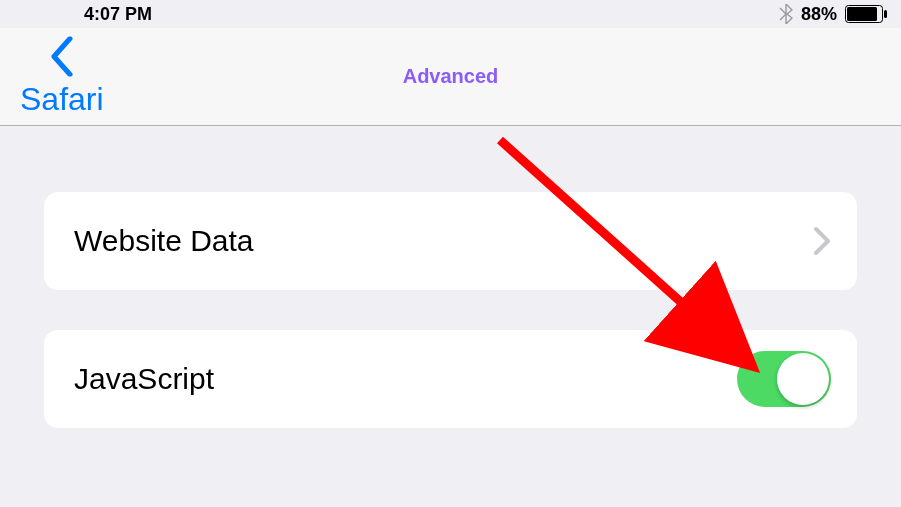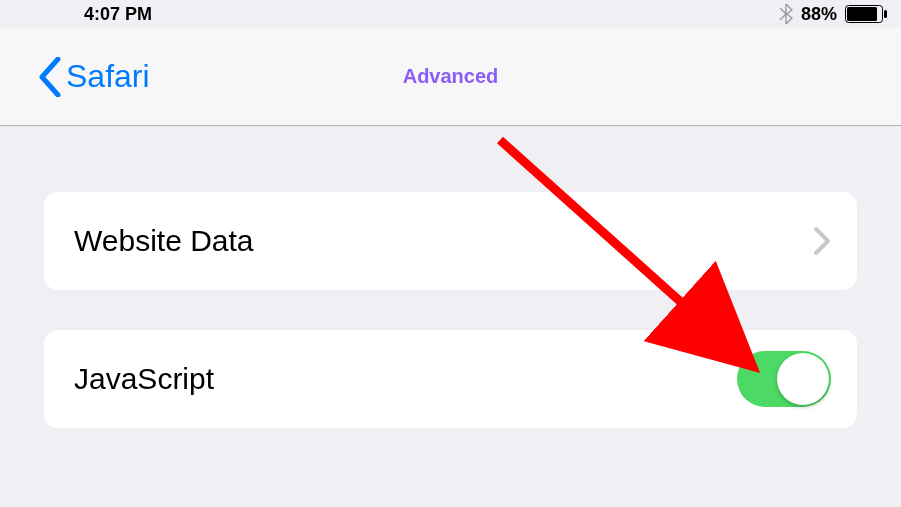--- a/index.html
+++ b/index.html
@@ -2,21 +2,21 @@
 <html><head>
   <meta charset="utf-8">
   <style>
     * { margin:0; padding:0; box-sizing:border-box; font-family:-apple-system,"Helvetica Neue",Arial,sans-serif; -webkit-font-smoothing:antialiased; }
     body { width:901px; height:507px; background:#efeff4; position:relative; overflow:hidden; }
     .status-bar { height:28px; display:flex; align-items:center; justify-content:space-between; padding:0 14px 0 84px; font-size:18px; font-weight:600; color:#000; }
     .status-right { display:flex; align-items:center; gap:8px; }
     .status-right .bt { width:14px; height:20px; opacity:.35; }
     .status-right .battery { display:inline-flex; align-items:center; gap:3px; }
     .nav-bar { height:98px; border-bottom:1px solid #b2b2b2; background:#f7f7f8; position:relative; display:flex; align-items:center; }
-    .back { position:absolute; left:38px; top:50%; transform:translateY(-50%); display:flex; align-items:center; gap:4px; color:#007aff; font-size:32px; font-weight:400; cursor:pointer; }
+    .back { position:absolute; left:20px; top:50%; transform:translateY(-50%); display:flex; align-items:center; gap:4px; color:#007aff; font-size:32px; font-weight:400; cursor:pointer;flex-direction:column; }
     .back svg { width:24px; height:40px; }
     .nav-title { width:100%; text-align:center; font-size:20px; font-weight:600; color:#8b5cf6; }
     .content { padding:66px 44px 0 44px; }
     .cell { background:#fff; border-radius:14px; height:98px; display:flex; align-items:center; justify-content:space-between; padding:0 26px 0 30px; font-size:30px; color:#000; }
     .cell + .cell, .group2 { margin-top:40px; }
     .chevron { width:18px; height:30px; color:#c7c7cc; }
     .toggle { position:relative; width:94px; height:56px; border-radius:28px; background:#4cd964; transition:.2s; cursor:pointer; }
     .toggle .knob { position:absolute; top:2px; right:2px; width:52px; height:52px; border-radius:50%; background:#fff; box-shadow:0 2px 4px rgba(0,0,0,.25); }
     .arrow-annotation { position:absolute; pointer-events:none; }
   </style>

